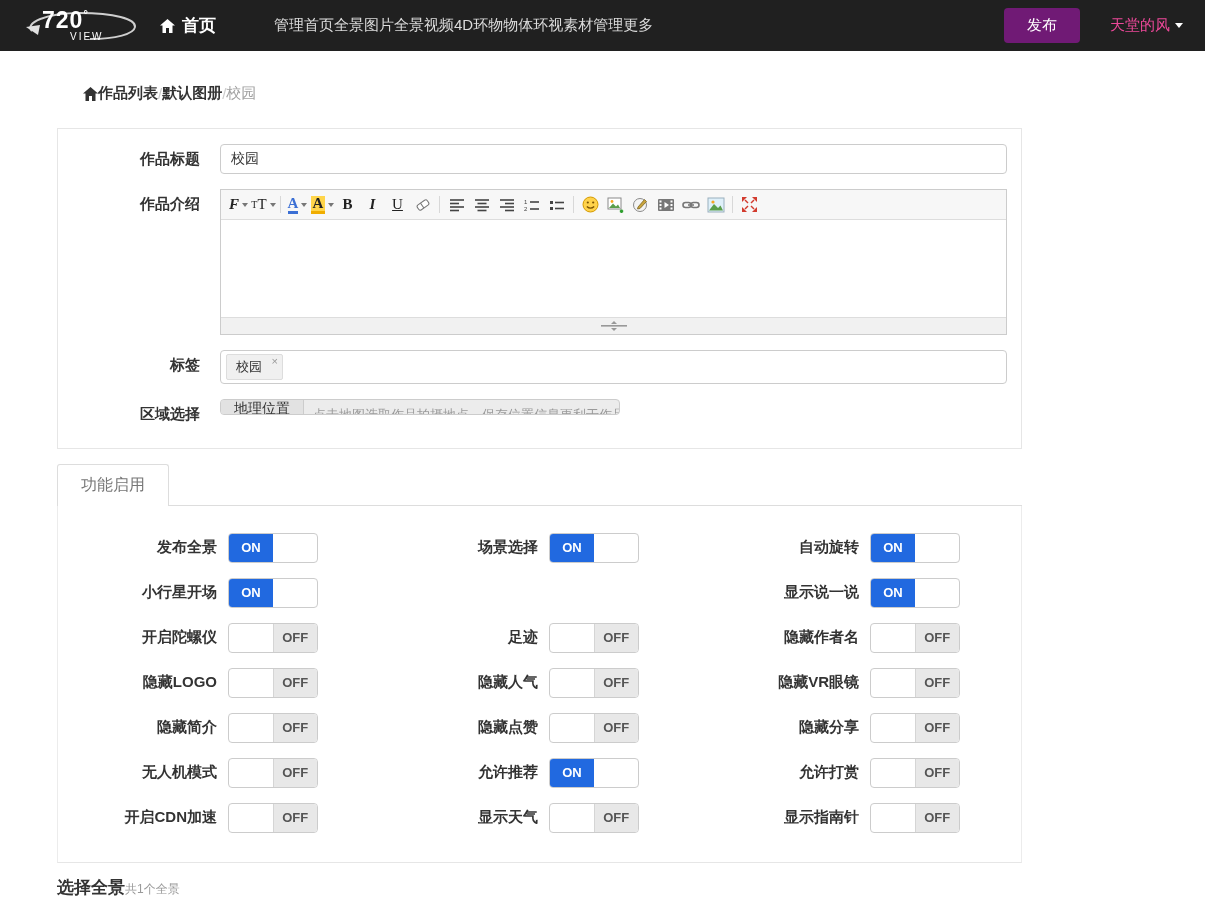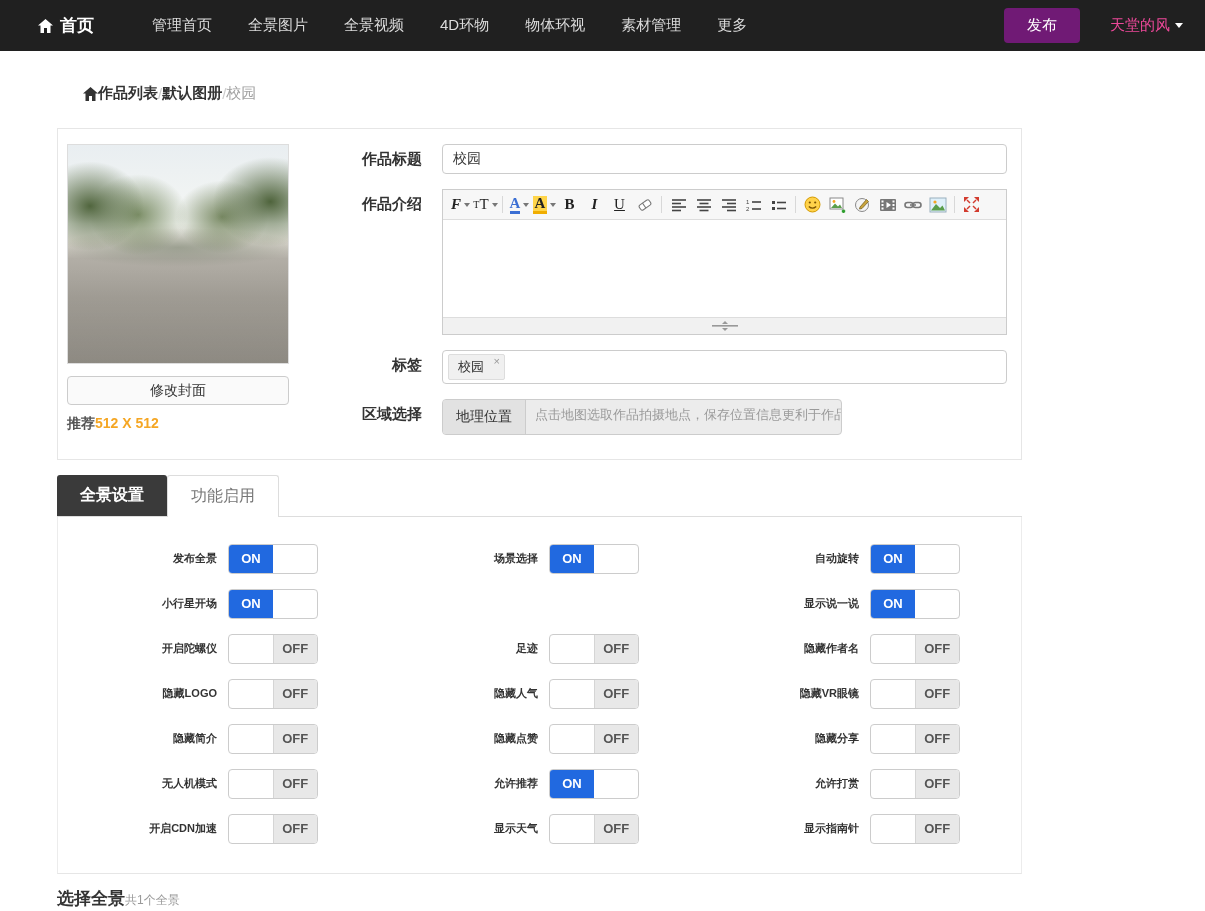--- a/index.html
+++ b/index.html
@@ -9,21 +9,21 @@
     background: #fff; color: #333; position: relative;
   }
   
   .navbar { height: 51px; background: #202020; display: flex; align-items: center; padding: 0 22px 0 18px; }
   .logo { display: flex; align-items: center; width: 122px; height: 42px; position: relative; flex: none; }
   .logo svg { position: absolute; left: 0; top: 0; }
   .logo .l-txt { position: absolute; left: 24px; top: 4px; color: #fff; font-weight: bold; font-size: 23px; letter-spacing: 1px; line-height: 1; }
   .logo .l-deg { font-size: 11px; vertical-align: top; }
   .logo .l-view { position: absolute; left: 52px; top: 26px; color: #fff; font-size: 10px; letter-spacing: 2px; }
   .nav-home { display: flex; align-items: center; gap: 7px; color: #fff; font-weight: bold; font-size: 17px; margin-left: 20px; cursor: pointer; }
-  .nav-items { display: flex; gap: 36px; margin-left: 58px; }
+  .nav-items { display: flex; margin-left: 58px; }
   .nav-item { color: #dcdcdc; font-size: 15px; cursor: pointer; white-space: nowrap; }
   .nav-spacer { flex: 1; }
   .btn-publish { background: #701a75; color: #fff; border: none; border-radius: 4px; font-size: 15px; padding: 8px 23px; cursor: pointer; font-family: inherit; }
   .nav-user { color: #ec4899; font-size: 15px; margin-left: 30px; cursor: pointer; white-space: nowrap; }
   .caret-down { display: inline-block; margin-left: 5px; vertical-align: 2px; width: 0; height: 0; border-left: 4px solid transparent; border-right: 4px solid transparent; border-top: 5px solid #fff; }
   
   .breadcrumb { display: flex; align-items: center; margin: 33px 0 0 83px; font-size: 15px; }
   .bc-link { color: #333; font-weight: bold; cursor: pointer; }
   .bc-sep { color: #ccc; }
   .bc-current { color: #a0a0a0; }
@@ -65,53 +65,61 @@
   .ed-status { height: 17px; background: #f1f1f1; border-top: 1px solid #ddd; display: flex; align-items: center; justify-content: center; }
   .grip { display: flex; flex-direction: column; align-items: center; gap: 1px; cursor: ns-resize; }
   .grip .tri-up { width: 0; height: 0; border-left: 3px solid transparent; border-right: 3px solid transparent; border-bottom: 3px solid #999; }
   .grip .bar { width: 26px; height: 2px; background: #bbb; border-top: 1px solid #999; }
   .grip .tri-dn { width: 0; height: 0; border-left: 3px solid transparent; border-right: 3px solid transparent; border-top: 3px solid #999; }
   
   .tag-box { width: 100%; min-height: 30px; border: 1px solid #ccc; border-radius: 4px; padding: 3px 5px; display: flex; align-items: center; }
   .tag-chip { position: relative; background: #f0f0f0; border: 1px solid #ddd; border-radius: 2px; font-size: 13px; color: #333; padding: 3px 20px 3px 9px; }
   .tag-x { position: absolute; right: 4px; top: 0px; font-size: 11px; color: #999; cursor: pointer; }
   
-  .region-group { display: flex; width: 400px; height: 36px; border: 1px solid #ccc; border-radius: 4px; overflow: hidden; background: #ececec; }
+  .region-group { display: flex; width: 400px; height: 16px; border: 1px solid #ccc; border-radius: 4px; overflow: hidden; background: #ececec; }
   .region-btn { flex: none; background: #e2e2e2; border: none; border-right: 1px solid #ccc; padding: 0 13px; font-size: 14px; color: #333; cursor: pointer; font-family: inherit; }
   .region-text { flex: 1; font-size: 13px; color: #9a9a9a; line-height: 29px; padding: 0 9px; white-space: nowrap; overflow: hidden; }
   
   .action-col { width: 95px; flex: none; margin-left: 13px; margin-top: 5px; display: flex; flex-direction: column; align-items: center; }
   .btn-save { width: 72px; height: 29px; background: #2b7de9; color: #fff; border: none; border-radius: 4px; font-size: 14px; cursor: pointer; font-family: inherit; }
   .btn-preview { width: 78px; height: 29px; margin-top: 7px; background: #f7f7f7; color: #333; border: 1px solid #ccc; border-radius: 4px; font-size: 14px; cursor: pointer; font-family: inherit; }
   .main-row { display: flex; }
   
   .tabs { display: flex; align-items: flex-end; width: 965px; margin: 15px 0 0 57px; border-bottom: 1px solid #ddd; }
   .tab { padding: 10px 23px; font-size: 16px; cursor: pointer; }
   .tab.active { background: #3a3a3a; color: #fff; font-weight: bold; border-radius: 3px 3px 0 0; }
   .tab.inactive { background: #fff; color: #777; border: 1px solid #ddd; border-bottom: none; border-radius: 3px 3px 0 0; margin-bottom: -1px; }
   
   .panel2 { width: 965px; margin-left: 57px; border-left: 1px solid #ececec; border-right: 1px solid #ececec; border-bottom: 1px solid #e6e6e6; padding: 19px 0 22px; }
   .sw-grid { display: grid; grid-template-columns: 1fr 1fr 1fr; }
   .sw-cell { height: 45px; display: flex; align-items: center; justify-content: flex-end; padding-right: 61px; }
-  .sw-label { font-size: 11px; font-weight: bold; color: #333; margin-right: 11px; white-space: nowrap; }
+  .sw-label { font-size: 15px; font-weight: bold; color: #333; margin-right: 11px; white-space: nowrap; }
   .toggle { width: 90px; height: 30px; border: 1px solid #ccc; border-radius: 4px; display: flex; background: #fff; cursor: pointer; overflow: hidden; font-size: 13px; font-weight: bold; }
   .t-half { flex: 1; display: flex; align-items: center; justify-content: center; }
   .toggle.on .t-half:first-child { background: #2169e0; color: #fff; }
   .toggle.off .t-half:last-child { background: #e8e8e8; color: #555; border-left: 1px solid #d5d5d5; }
   
   .footer { margin: 13px 0 0 57px; display: flex; align-items: baseline; gap: 0; }
   .footer-title { font-size: 17px; font-weight: bold; color: #333; }
   .footer-count { font-size: 12px; color: #999; }
   
   .isvg { display: block; }
 </style>
 </head>
 <body>
 
 <div class="navbar">
+  <div class="logo">
+    <svg class="isvg" width="122" height="42" viewBox="0 0 122 42">
+      <path d="M14 26 C 6 18, 28 8, 62 8 C 96 8, 118 14, 117 22 C 116 29, 98 34, 72 34" fill="none" stroke="#cfcfcf" stroke-width="2"></path>
+      <path d="M8 22 L20 30 L22 20 Z" fill="#e0e0e0"></path>
+    </svg>
+    <span class="l-txt"><span>720</span><span class="l-deg">°</span></span>
+    <span class="l-view">VIEW</span>
+  </div>
   <div class="nav-home">
     <svg class="isvg" width="15" height="14" viewBox="0 0 15 14">
       <path d="M7.5 0 L15 6.5 H12.5 V14 H9 V9 H6 V14 H2.5 V6.5 H0 Z" fill="#fff"></path>
     </svg>
     <span>首页</span>
   </div>
   <div class="nav-items">
     <span class="nav-item">管理首页</span>
     <span class="nav-item">全景图片</span>
     <span class="nav-item">全景视频</span>
@@ -132,25 +140,20 @@
   <span class="bc-link">作品列表</span>
   <span class="bc-sep">/</span>
   <span class="bc-link">默认图册</span>
   <span class="bc-sep">/</span>
   <span class="bc-current">校园</span>
 </div>
 
 <div class="main-row">
 
   <div class="panel1">
-    <div class="cover-col">
-      <div class="cover-img"></div>
-      <button class="btn-cover">修改封面</button>
-      <div class="cover-hint"><span>推荐</span><span class="size">512 X 512</span></div>
-    </div>
     <div class="form-col">
 
       <div class="form-row">
         <div class="form-label">作品标题</div>
         <div class="form-field">
           <input class="input-text" type="text" value="校园" style="">
         </div>
       </div>
 
       <div class="form-row">
@@ -350,21 +353,20 @@
           </div>
         </div>
       </div>
 
     </div>
   </div>
 
 </div>
 
 <div class="tabs">
-  <div class="tab active">全景设置</div>
   <div class="tab inactive">功能启用</div>
 </div>
 
 <div class="panel2">
   <div class="sw-grid">
     <div class="sw-cell">
         <span class="sw-label">发布全景</span>
         <div class="toggle on">
           <span class="t-half">ON</span>
           <span class="t-half"></span>

